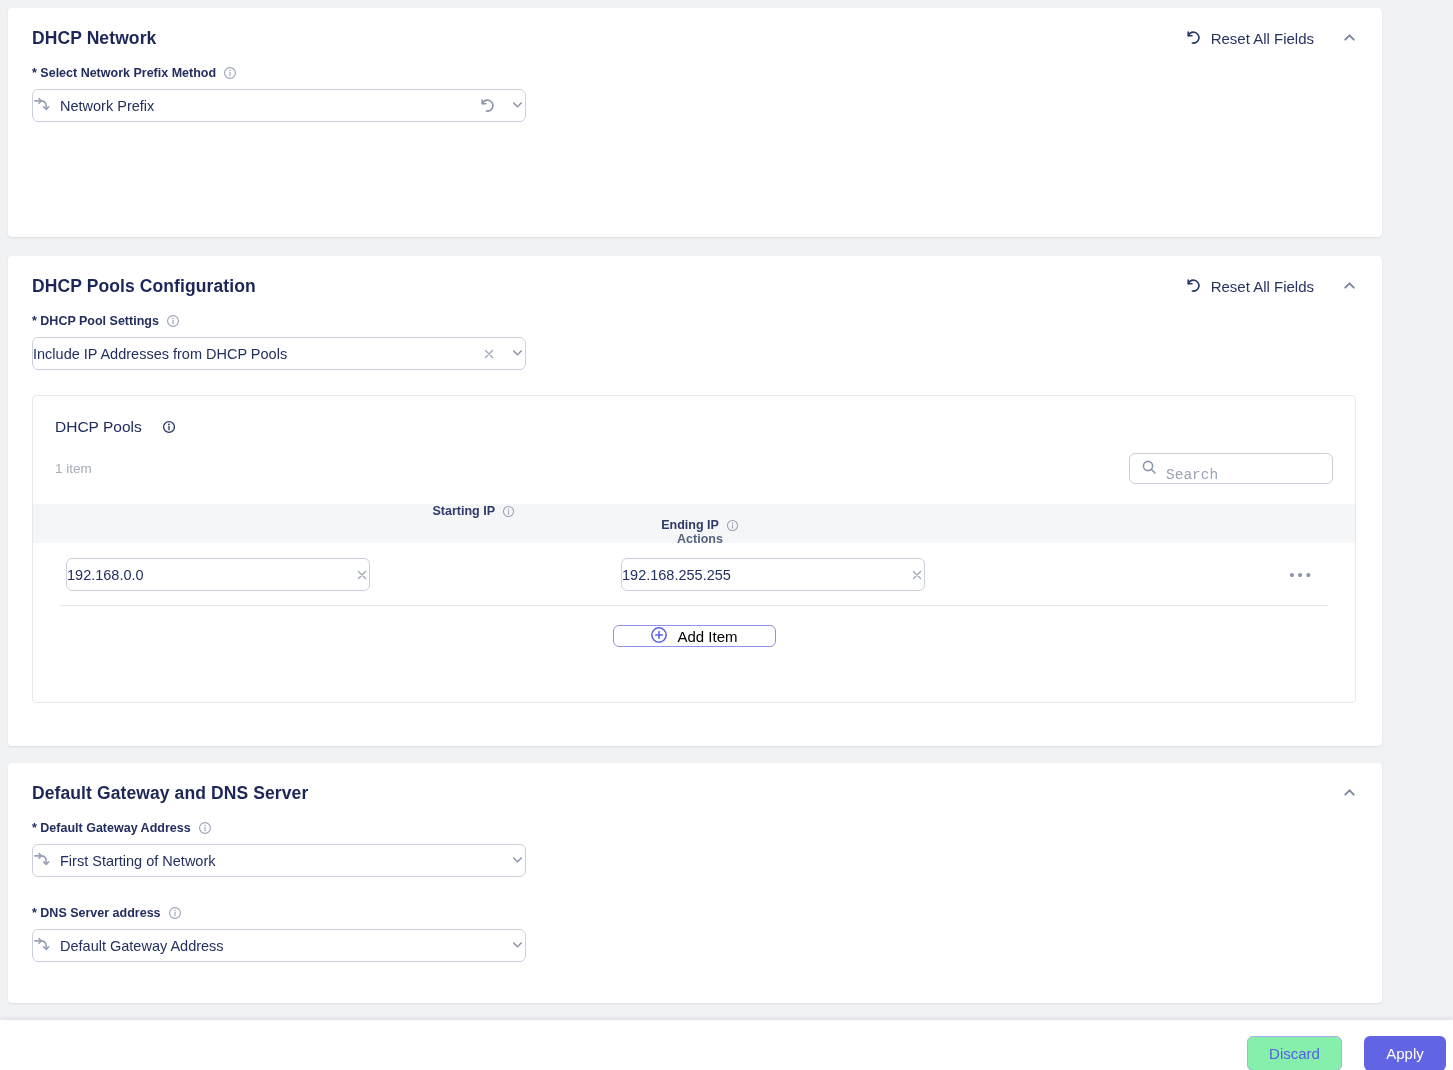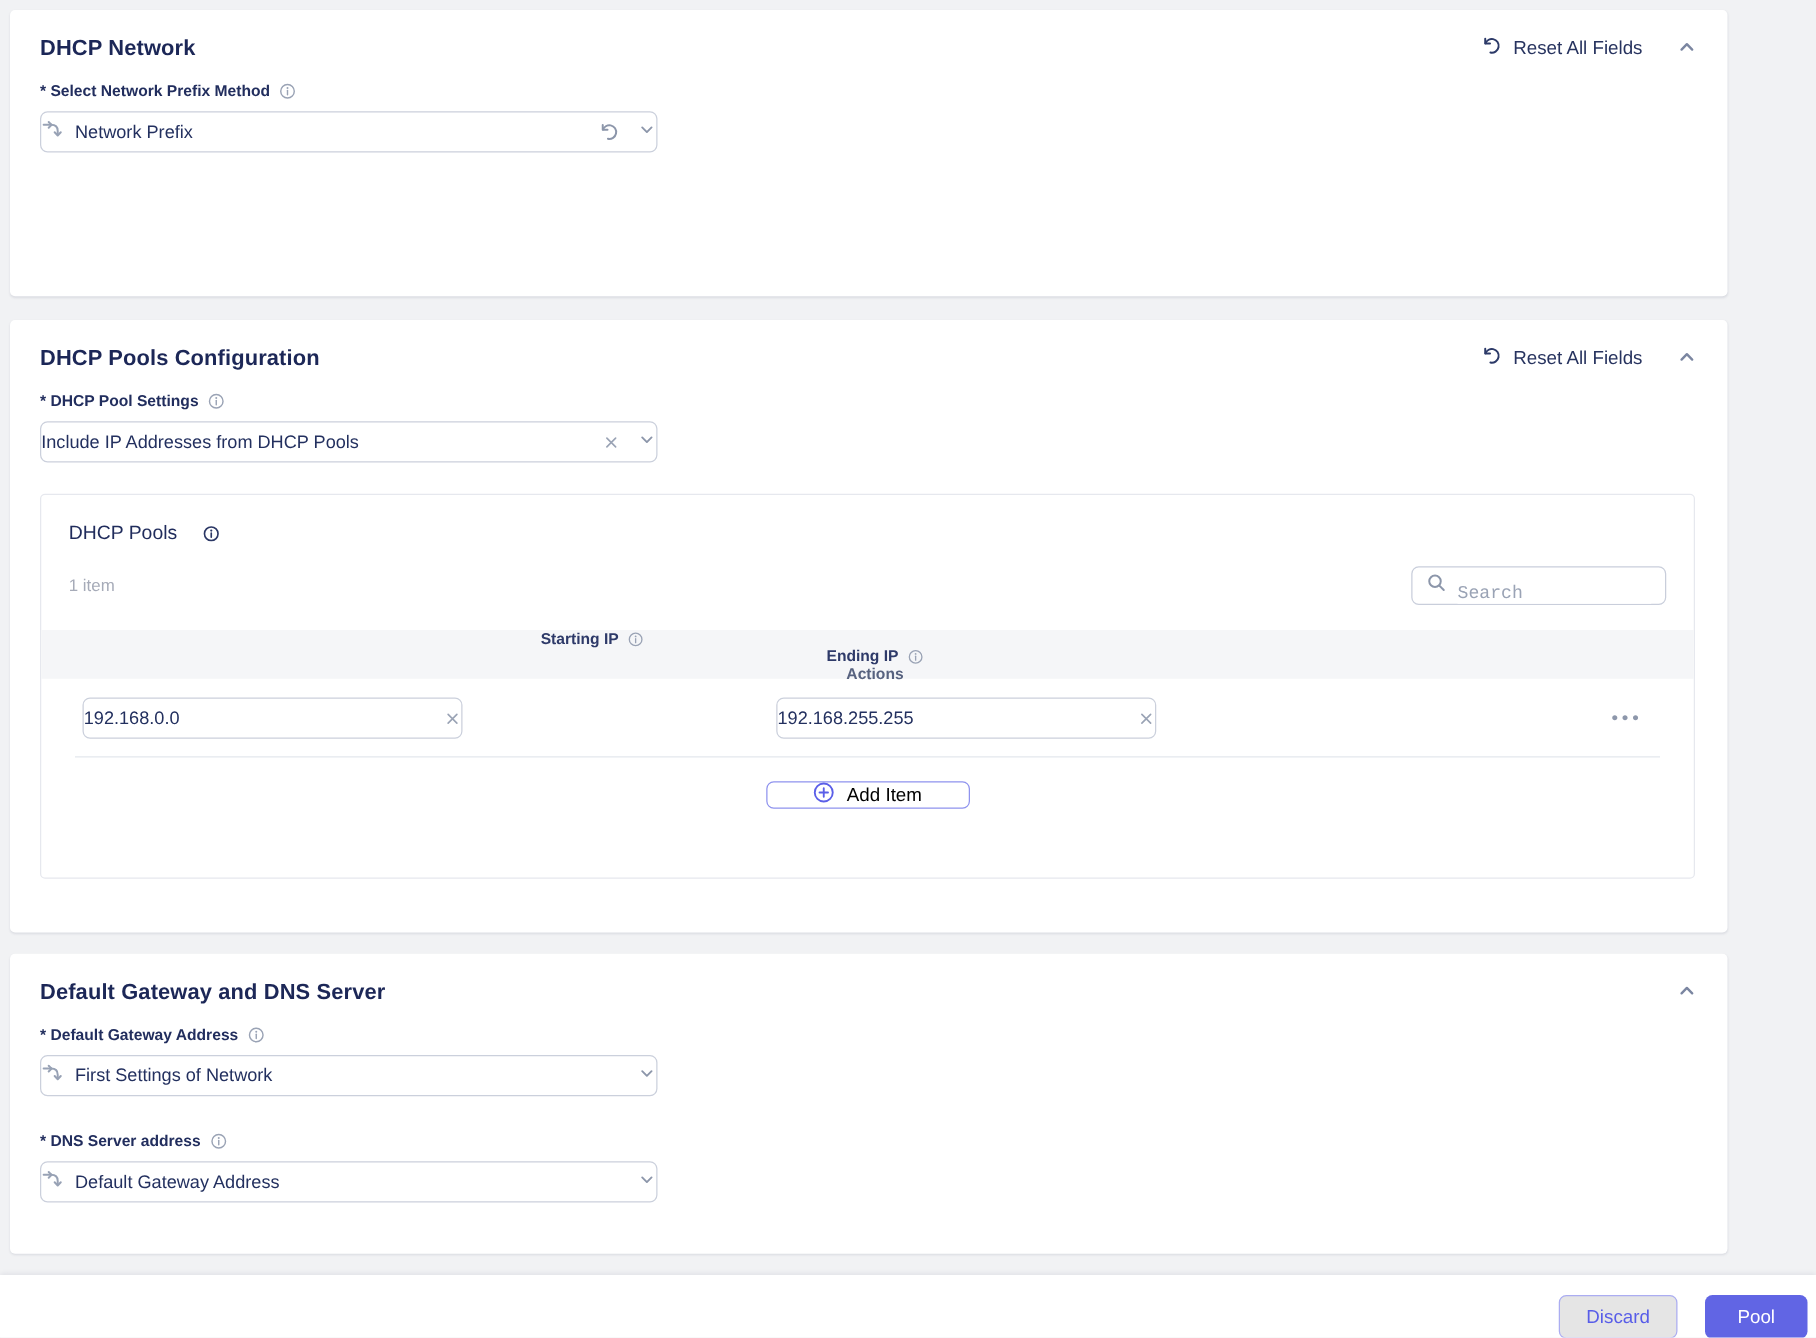--- a/index.html
+++ b/index.html
@@ -145,21 +145,21 @@
   .footer-bar {
     margin-top: 17px;
     height: 67px;
     background: #fff;
     box-shadow: 0 -2px 4px rgba(20, 30, 70, 0.08);
     display: flex; align-items: center; justify-content: flex-end;
     gap: 22px; padding-right: 7px;
   }
   .btn-discard {
     width: 95px; height: 35px;
-    background: #e5e5e5; border: 1px solid #abadf1; border-radius: 6px;
+    background: #86efac; border: 1px solid #abadf1; border-radius: 6px;
     color: #585de8; font-size: 15px; font-family: inherit; cursor: pointer;
   }
   .btn-apply {
     width: 82px; height: 35px;
     background: #6165e4; border: none; border-radius: 6px;
     color: #fff; font-size: 15px; font-family: inherit; cursor: pointer;
   }
 </style>
 </head>
 <body>
@@ -384,21 +384,21 @@
     </div>
     <div class="select-box">
       <span class="icon">
         <svg width="17" height="17" viewBox="0 0 16 16" fill="none" stroke="#98a2b5" stroke-width="1.5" stroke-linecap="round" stroke-linejoin="round">
             <path d="M1.8 4.6 H7.4"></path>
             <path d="M5.6 2.4 L7.8 4.6 L5.6 6.8"></path>
             <path d="M7.4 4.6 c3.4 0 5 1.6 5 4.6 v2.6"></path>
             <path d="M10.1 10.2 L12.4 12.6 L14.7 10.2"></path>
           </svg>
       </span>
-      <span>First Settings of Network</span>
+      <span>First Starting of Network</span>
       <span class="right-icons">
         <span>
           <svg width="15" height="15" viewBox="0 0 16 16" fill="none" stroke="#8c96aa" stroke-width="1.6" stroke-linecap="round" stroke-linejoin="round">
               <path d="M4 6.3 L8 10.3 L12 6.3"></path>
             </svg>
         </span>
       </span>
     </div>
 
     <div class="label-row" style="margin-top:29px;">
@@ -426,16 +426,16 @@
           <svg width="15" height="15" viewBox="0 0 16 16" fill="none" stroke="#8c96aa" stroke-width="1.6" stroke-linecap="round" stroke-linejoin="round">
               <path d="M4 6.3 L8 10.3 L12 6.3"></path>
             </svg>
         </span>
       </span>
     </div>
   </section>
 
   <footer class="footer-bar">
     <button class="btn-discard">Discard</button>
-    <button class="btn-apply">Pool</button>
+    <button class="btn-apply">Apply</button>
   </footer>
 
 </div>
 
 </body></html>

